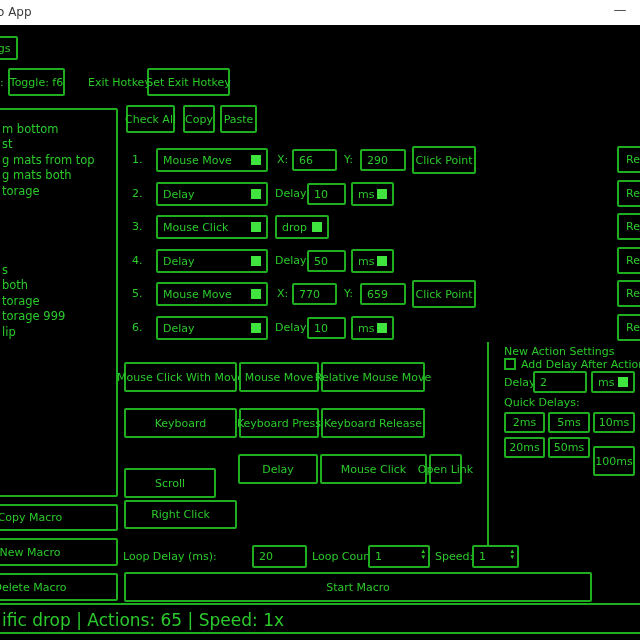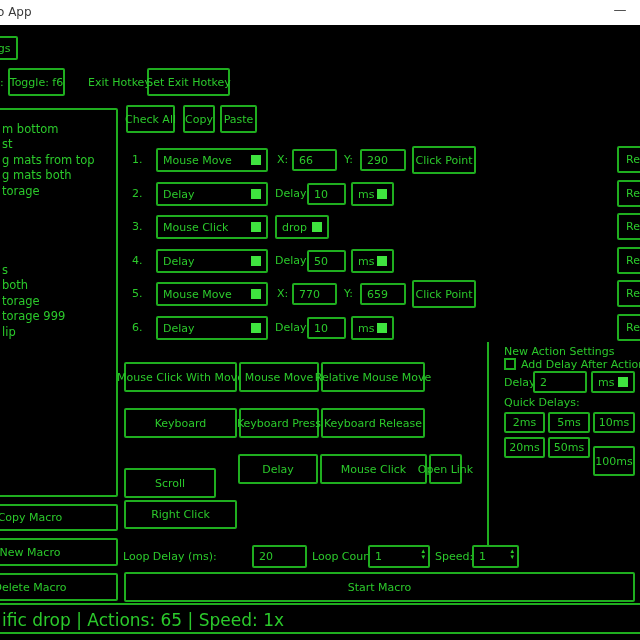--- a/index.html
+++ b/index.html
@@ -192,17 +192,17 @@
     </span>
 </div>
 <span class="lbl" style="left:435px;top:550px">Speed:</span>
 <div class="inp" style="left:472px;top:545px;width:47px;height:23px">
   <span>1</span>
   <span class="spinner-arrows">
       <span>▴</span>
       <span>▾</span>
     </span>
 </div>
-<div class="btn" style="left:124px;top:572px;width:511px;height:30px">Start Macro</div>
+<div class="btn" style="left:124px;top:572px;width:468px;height:30px">Start Macro</div>
 
 <div class="line" style="left:0;top:603px;width:640px;height:2px"></div>
 <span class="lbl" style="left:2px;top:610px;font-size:17px">ific drop | Actions: 65 | Speed: 1x</span>
 <div class="line" style="left:0;top:632px;width:640px;height:2px"></div>
 
 </body></html>

